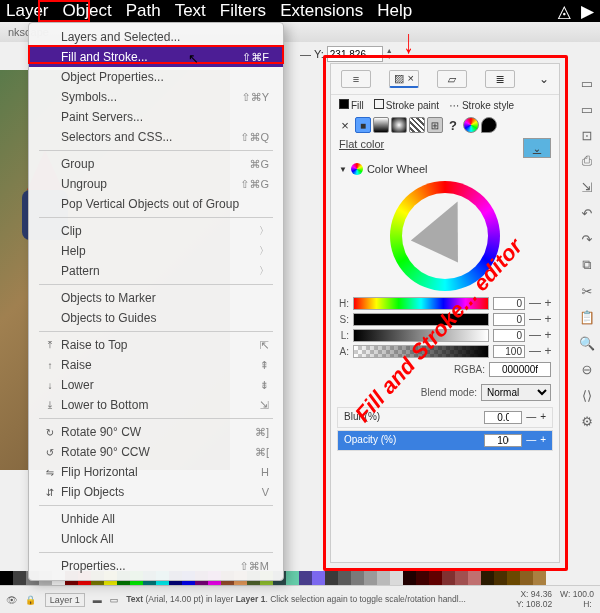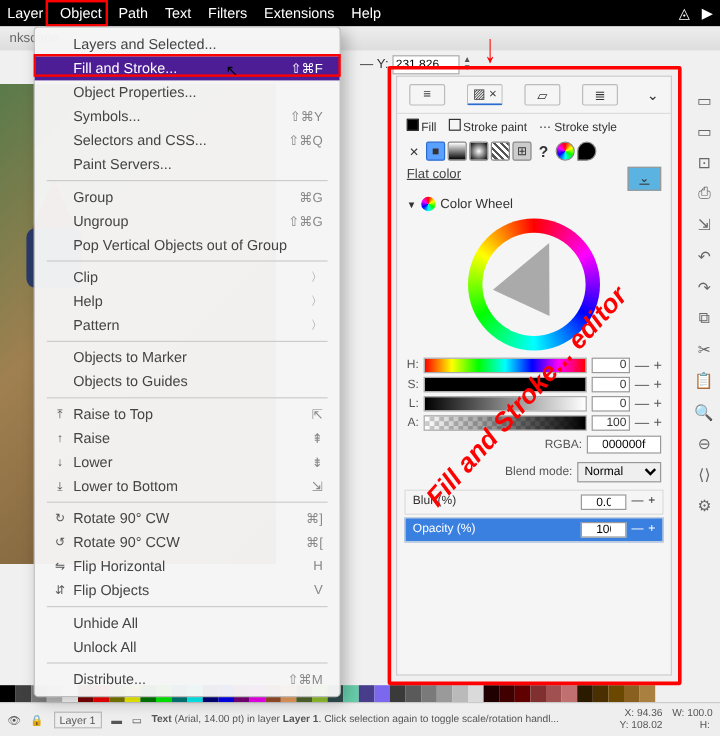--- a/index.html
+++ b/index.html
@@ -1,17 +1,17 @@
 <!DOCTYPE html>
 <html><head>
 <meta charset="utf-8">
 <style>
   * { box-sizing: border-box; margin: 0; padding: 0; font-family: -apple-system, Helvetica, Arial, sans-serif; }
   body { width: 600px; height: 613px; background: #f0f0f0; position: relative; overflow: hidden; font-size: 12px; color: #333; }
-  .menubar { position: absolute; top: 0; left: 0; right: 0; height: 22px; background: #000; color: #fff; display: flex; align-items: center; padding: 0 6px; gap: 14px; font-size: 12px; }
+  .menubar { position: absolute; top: 0; left: 0; right: 0; height: 22px; background: #000; color: #fff; display: flex; align-items: center; padding: 0 6px; gap: 14px; font-size: 17px; }
   .menubar .mitem { cursor: default; }
   .menubar .right { margin-left: auto; display: flex; gap: 10px; align-items: center; }
   .titlebar { position: absolute; top: 22px; left: 0; right: 0; height: 20px; background: linear-gradient(#eee,#ddd); color: #666; display: flex; align-items: center; padding: 0 8px; font-size: 11px; }
   .coord { position: absolute; top: 46px; left: 300px; font-size: 11px; color: #333; display: flex; align-items: center; gap: 3px; }
   .coord input { width: 56px; height: 16px; font-size: 10px; border: 1px solid #aaa; padding: 0 2px; }
   .coord .spin { display:flex; flex-direction:column; line-height:6px; font-size:7px; color:#555; }
   .highlight-menu { position:absolute; top:0; left:38px; width:52px; height:22px; border:2px solid #ff0000; z-index:20; }
   .arrow-down1 { position:absolute; top:22px; left:158px; color:red; font-size:34px; z-index:25; transform:scaleX(0.6); }
   .arrow-down2 { position:absolute; top:22px; left:400px; color:red; font-size:34px; z-index:25; transform:scaleX(0.6);}
   .canvas { position:absolute; top:70px; left:0; width:230px; height:400px; background: linear-gradient(135deg,#5a7a4a 0%,#a08050 40%,#6a5030 100%); background-size:cover; }
@@ -131,27 +131,27 @@
       <span class="lbl">Object Properties...</span>
       <span class="sc"></span>
     </div>
     <div class="dditem">
       <span class="ic"></span>
       <span class="lbl">Symbols...</span>
       <span class="sc">⇧⌘Y</span>
     </div>
     <div class="dditem">
       <span class="ic"></span>
+      <span class="lbl">Paint Servers...</span>
+      <span class="sc"></span>
+    </div>
+    <div class="dditem">
+      <span class="ic"></span>
       <span class="lbl">Selectors and CSS...</span>
       <span class="sc">⇧⌘Q</span>
-    </div>
-    <div class="dditem">
-      <span class="ic"></span>
-      <span class="lbl">Paint Servers...</span>
-      <span class="sc"></span>
     </div>
     <div class="ddsep"></div>
     <div class="dditem">
       <span class="ic"></span>
       <span class="lbl">Group</span>
       <span class="sc">⌘G</span>
     </div>
     <div class="dditem">
       <span class="ic"></span>
       <span class="lbl">Ungroup</span>
@@ -238,21 +238,21 @@
       <span class="sc"></span>
     </div>
     <div class="dditem">
       <span class="ic"></span>
       <span class="lbl">Unlock All</span>
       <span class="sc"></span>
     </div>
     <div class="ddsep"></div>
     <div class="dditem">
       <span class="ic"></span>
-      <span class="lbl">Distribute...</span>
+      <span class="lbl">Properties...</span>
       <span class="sc">⇧⌘M</span>
     </div>
   </div>
 <div class="ddhi"></div>
 <div class="cursor">↖</div>
 
 <div class="panel">
   <div class="ptabs">
     <span class="mini">≡</span>
     <span class="mini active" style="border-bottom:2px solid #2a6bd0;">▨ ×</span>

